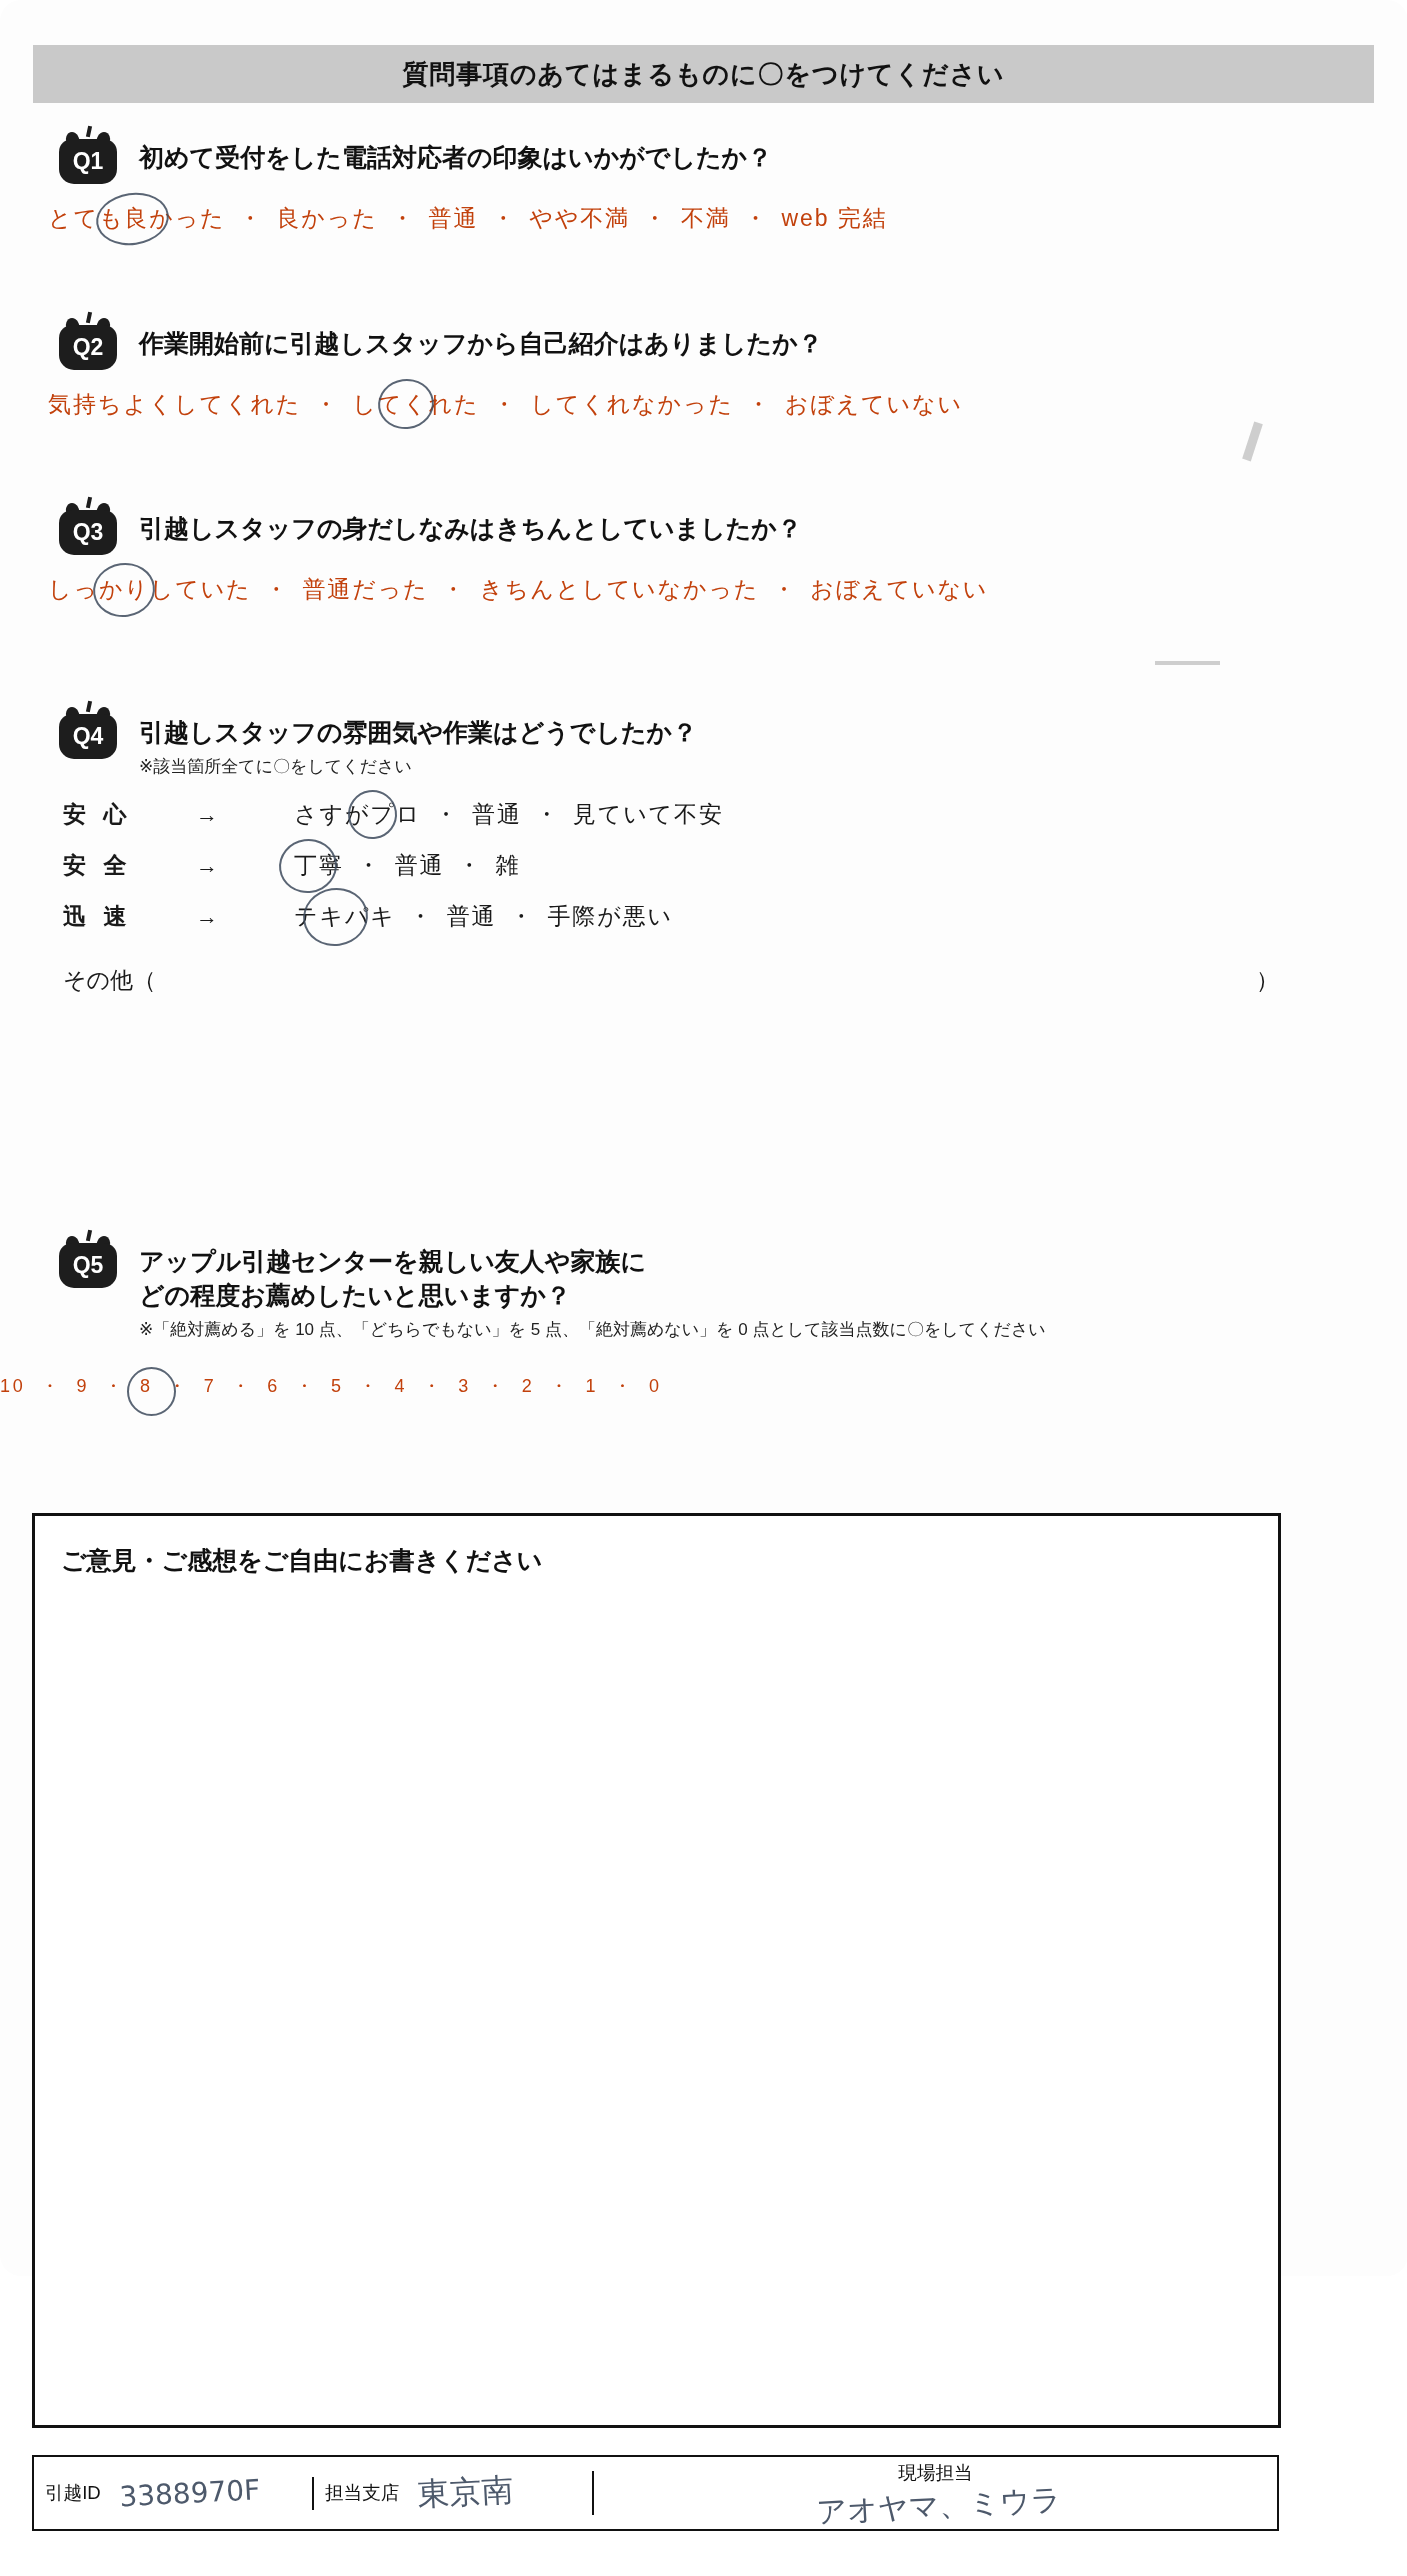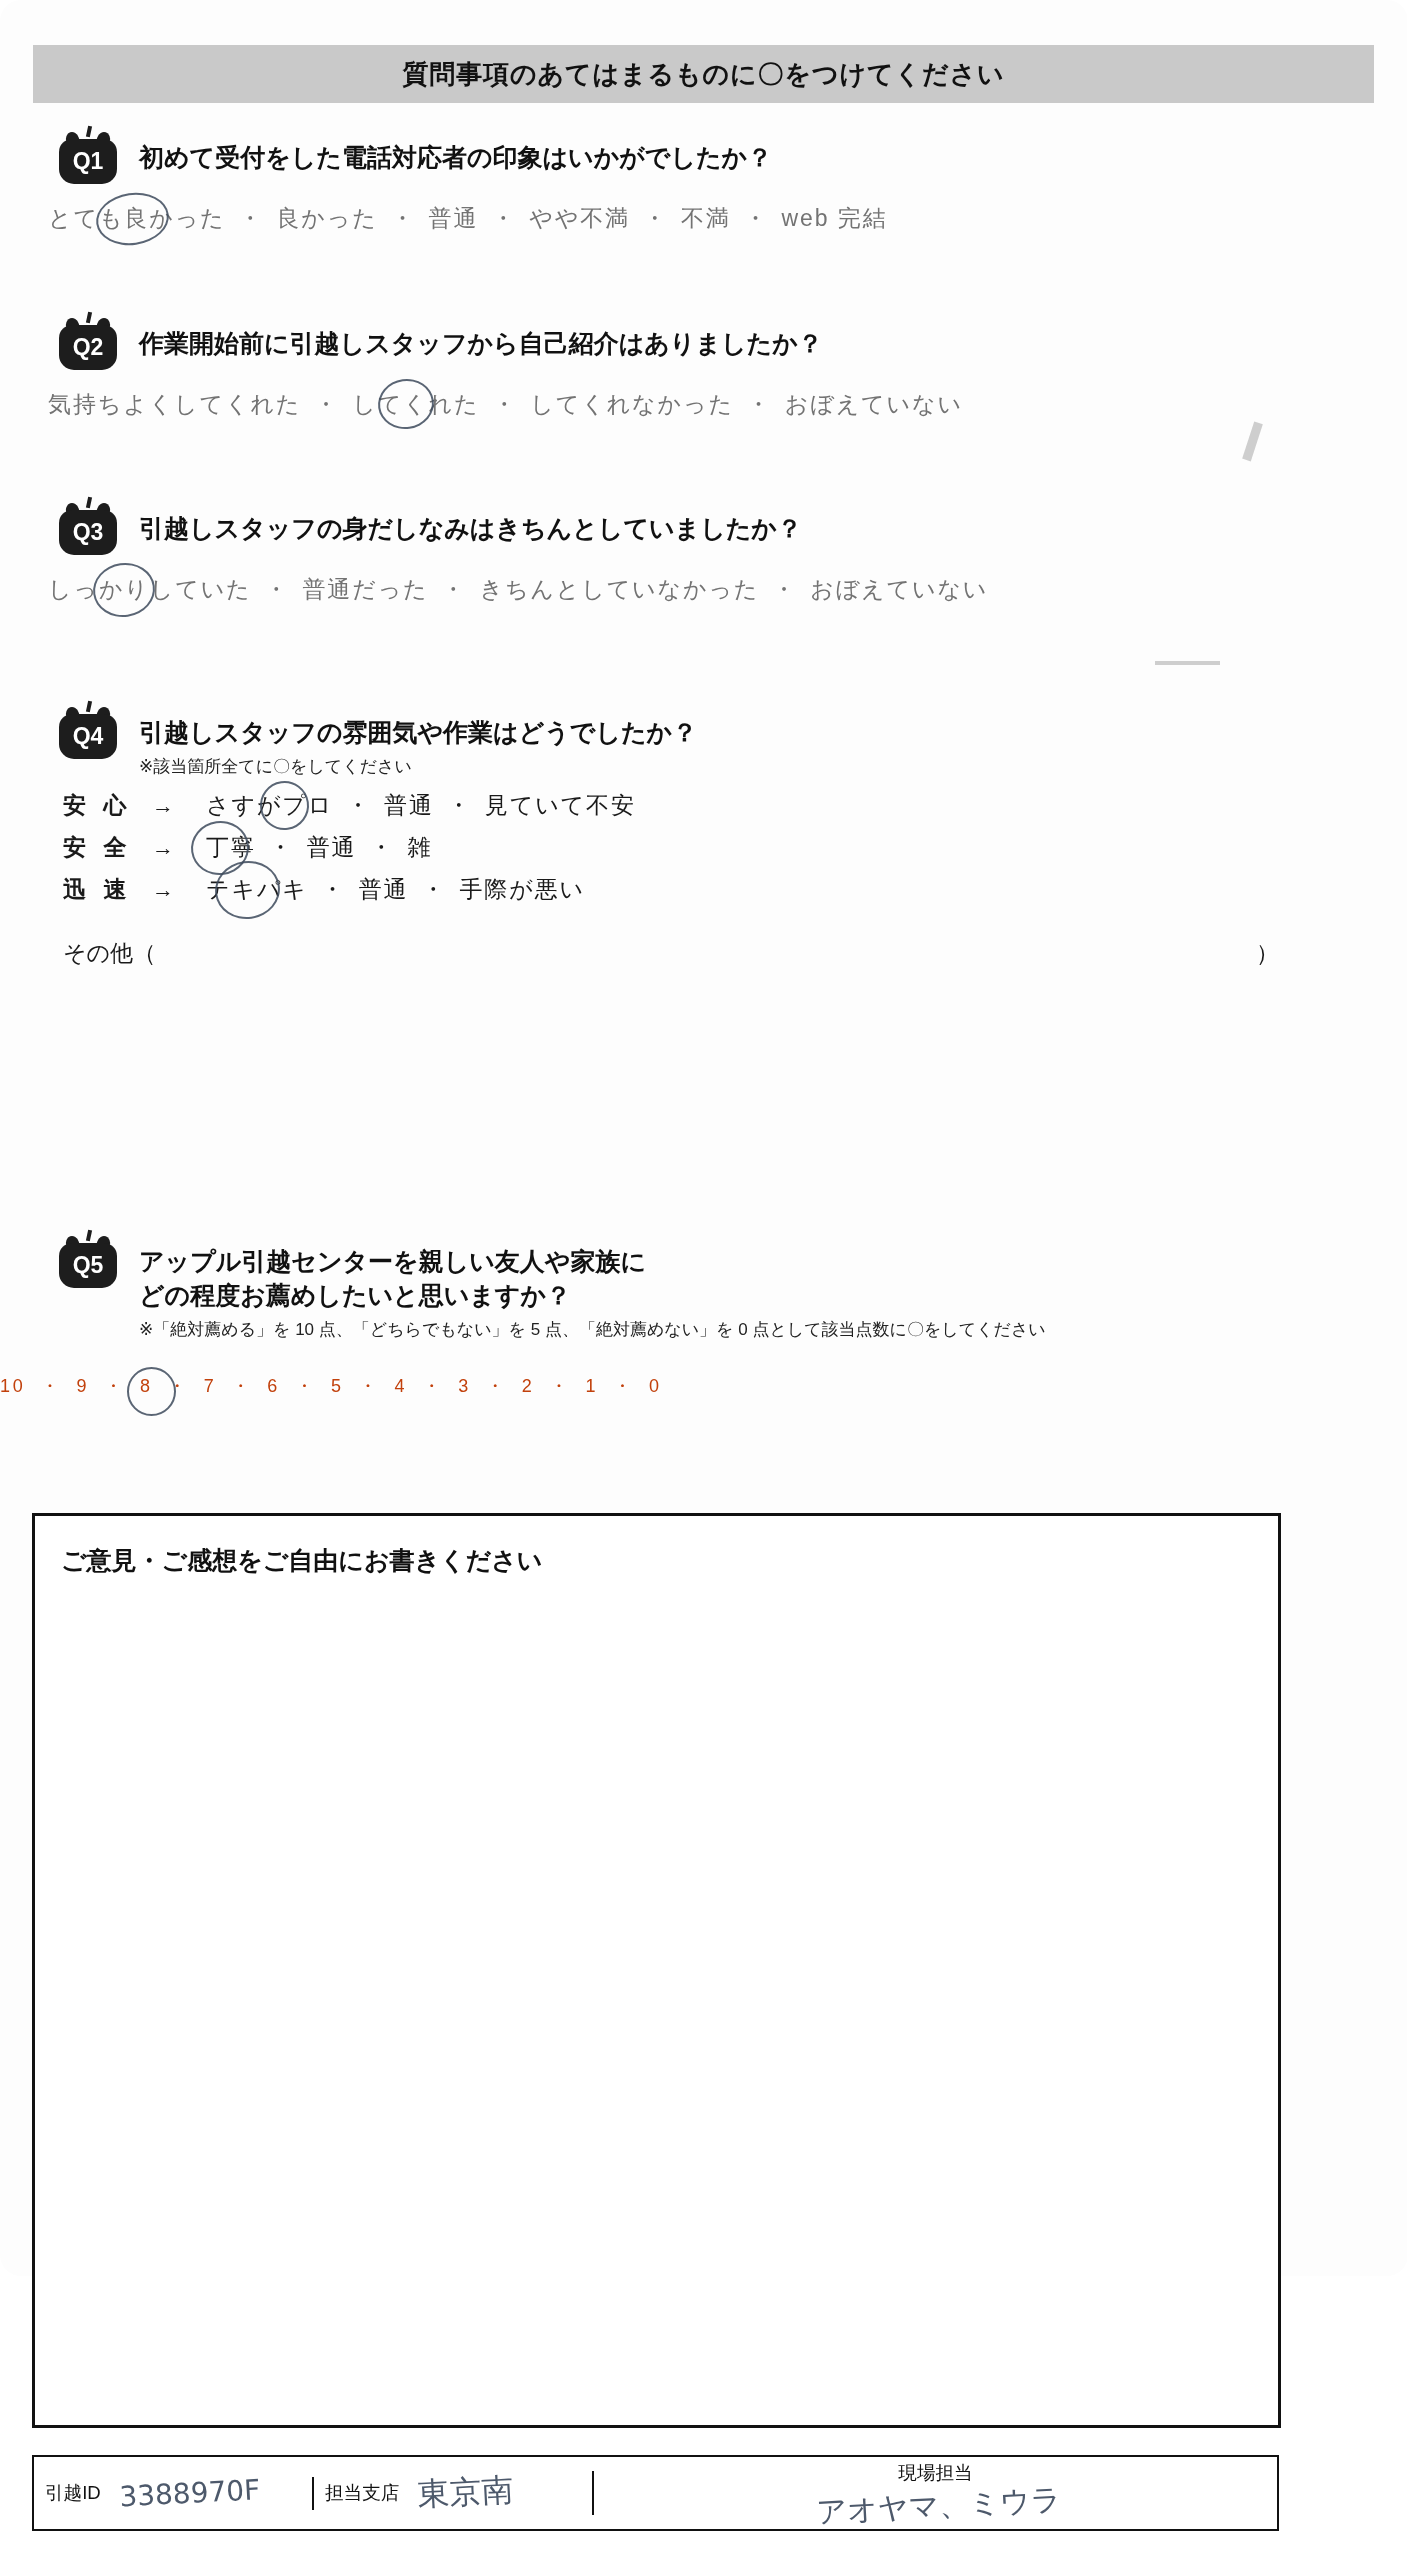--- a/index.html
+++ b/index.html
@@ -120,41 +120,42 @@
     font-weight: normal;
     color: #222;
     margin-top: 5.6px;
     line-height: 1.4;
   }
   .q-options {
     margin-left: 48px;
     margin-top: 18.6px;
     font-size: 23px;
     letter-spacing: 1.9px;
-    color: #737373;
+    color: #c2410c;
     white-space: nowrap;
   }
   .opt { position: relative; display: inline-block; }
   .sep { display: inline-block; padding: 0 13px; }
   
   .circle-mark {
     position: absolute;
     border: 2.8px solid #3d4a5c;
     border-radius: 50%;
     pointer-events: none;
     opacity: .85;
     transform: rotate(-8deg);
   }
   
   .q4-row {
     display: flex;
     align-items: center;
     margin-left: 63px;
-    margin-top: 11px;
+    margin-top: 20px;
     font-size: 23px;
+    gap: 44px;
   }
   .q4-label {
     font-weight: bold;
     width: 89px;
     letter-spacing: 5.6px;
   }
   .q4-arrow { margin-right: 32px; font-size: 22px; }
   .q4-opts { letter-spacing: 1.9px; position: relative; }
   .q4-other {
     margin-left: 63px;

